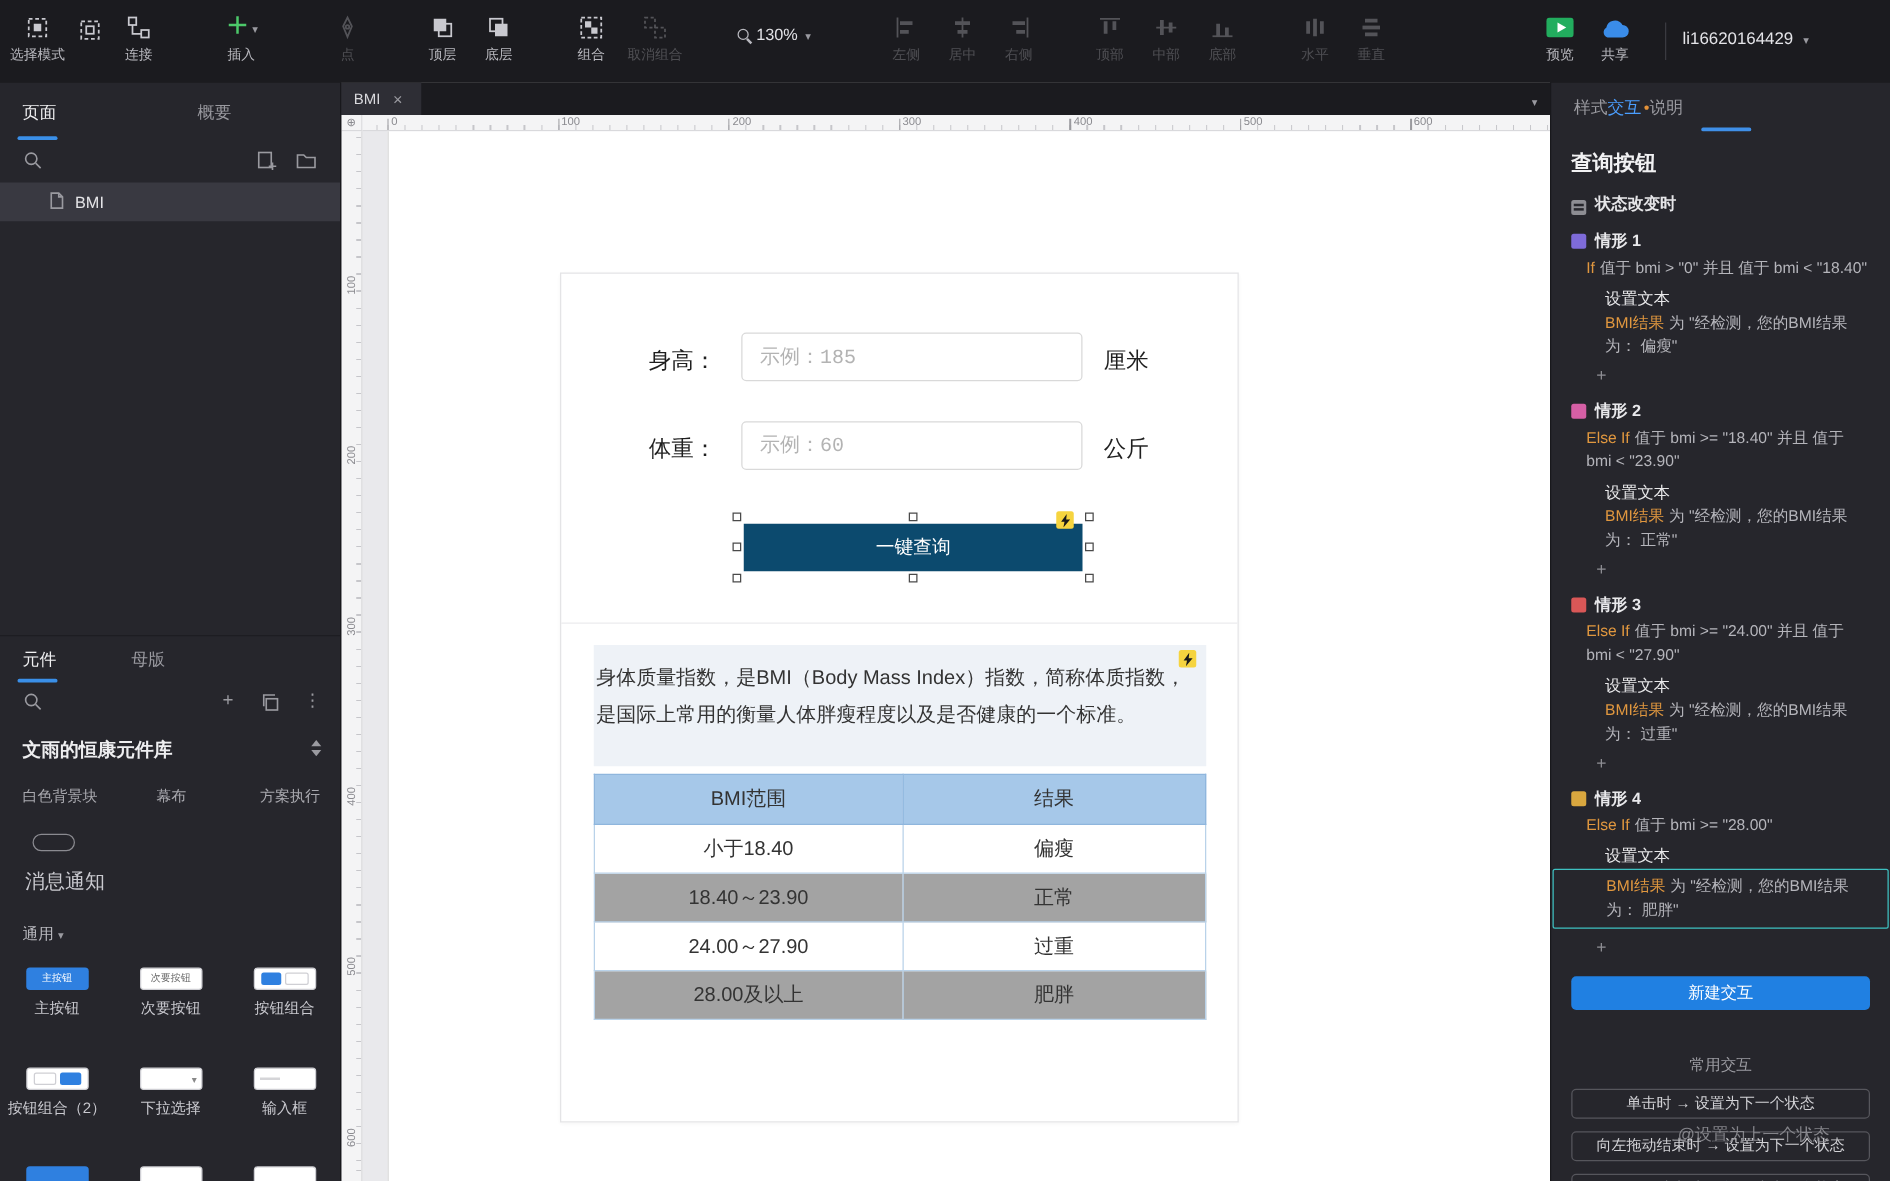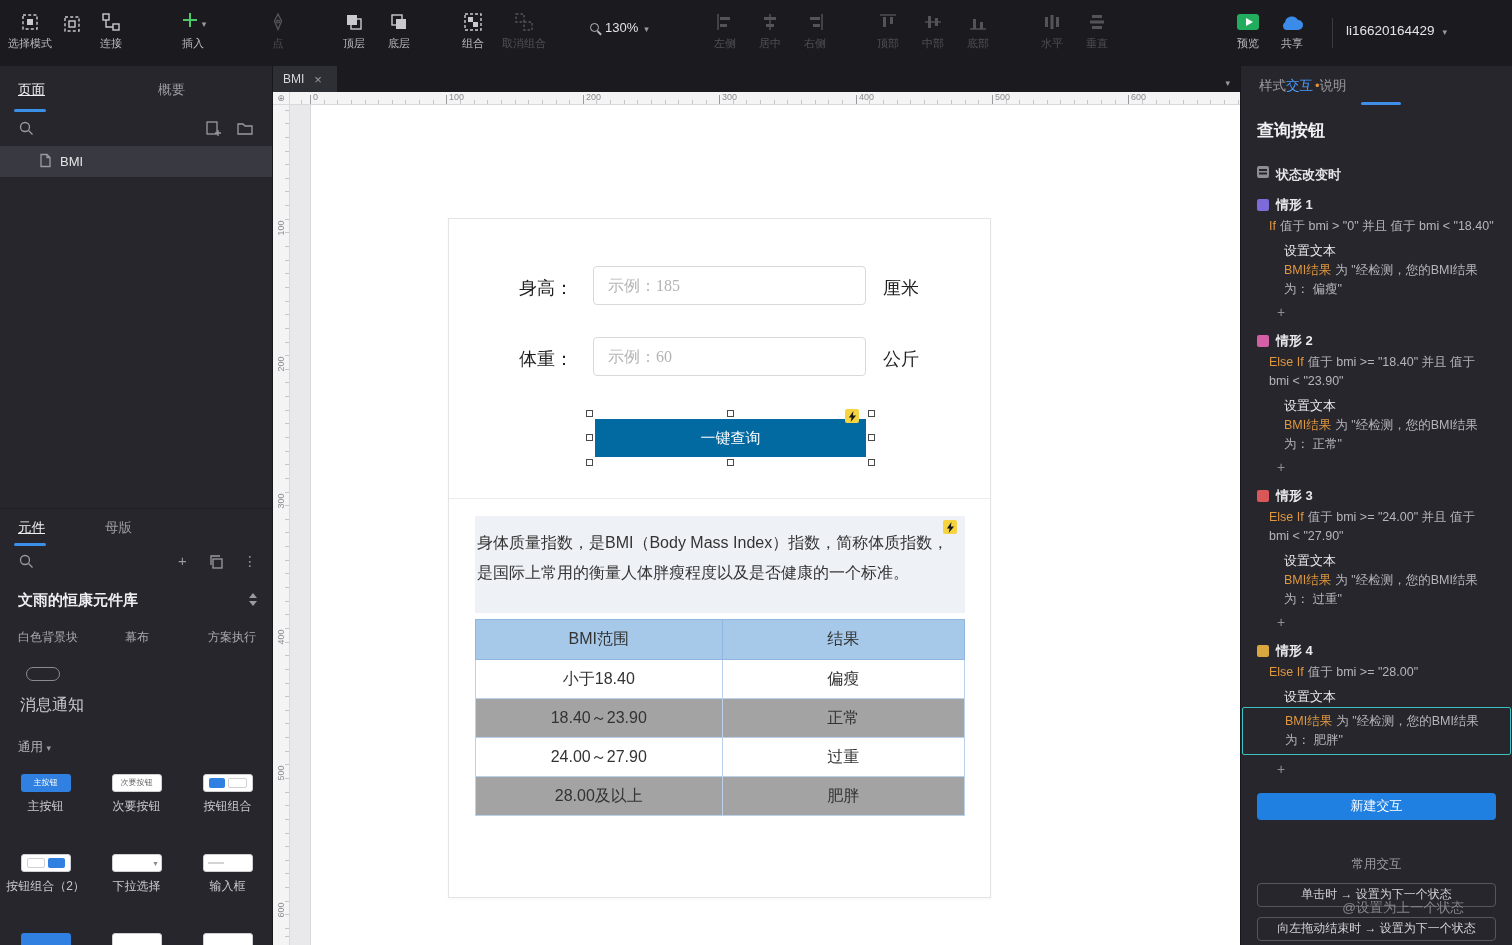--- a/index.html
+++ b/index.html
@@ -18,21 +18,21 @@
   .mag { width:9px; height:9px; border:1.5px solid #b9b9bf; border-radius:50%; position:relative; display:inline-block; }
   .mag::after { content:""; position:absolute; width:5px; height:1.5px; background:#b9b9bf; transform:rotate(45deg); right:-4px; bottom:-2px; }
   .chev::before { content:"▾"; font-size:9px; color:#9a9aa0; }
   .vsep { position:absolute; left:1332px; top:18px; width:1px; height:30px; background:#3a3a40; }
   .userbox { position:absolute; left:1346px; top:23px; display:flex; align-items:center; gap:8px; color:#e4e4e8; font-size:13.5px; cursor:pointer; }
 
   
   .sidebar { position:absolute; top:66px; left:0; width:273px; bottom:0; background:#26262c; border-right:1px solid #18181c; z-index:30; }
   .tabs2 { position:relative; height:46px; }
   .tabs2 .t { position:absolute; top:15px; font-size:13.5px; color:#9a9aa0; cursor:pointer; }
-  .tabs2 .t.on { color:#f0f0f2;text-decoration:underline; }
+  .tabs2 .t.on { color:#f0f0f2; }
   .underline { position:absolute; height:3px; width:32px; background:#3a8fe8; border-radius:2px; bottom:0; }
   .toolsrow { position:relative; height:34px; }
   svg.sb { stroke:#9a9aa0; fill:none; stroke-width:1.3; }
   .pg-item { height:31px; background:#393941; display:flex; align-items:center; padding-left:38px; gap:8px; color:#e5e5e8; font-size:13px; cursor:pointer; }
   .widgets { position:absolute; top:442px; left:0; right:0; bottom:0; border-top:1px solid #1d1d22; overflow:hidden; }
   .lib-title { position:absolute; top:82px; left:18px; right:14px; display:flex; justify-content:space-between; align-items:center; color:#eeeef0; font-size:15px; font-weight:bold; }
   .lib-items { position:absolute; top:120px; left:0; right:0; height:16px; font-size:12px; color:#a8a8ae; }
   .lib-items span { position:absolute; top:0; cursor:pointer; }
   .notif-thumb { position:absolute; left:26px; top:158px; width:34px; height:14px; border:1px solid #8a8a90; border-radius:7px; }
   .notif-label { position:absolute; left:20px; top:186px; font-size:16px; color:#c9c9cf; }
@@ -66,24 +66,24 @@
   .ruler-h span { position:absolute; top:0; font-size:9px; color:#8b8b90; }
   .ruler-v { position:absolute; top:39px; left:0; width:17px; bottom:0; background:#f4f4f5; border-right:1px solid #d9d9dc; overflow:hidden; }
   .ruler-v::before { content:""; position:absolute; top:0; bottom:0; right:0; width:4px;
      background-image:repeating-linear-gradient(to bottom,#c6c6ca 0 1px,transparent 1px 13.64px); background-position:0 -9px; }
   .ruler-v span { position:absolute; left:-7px; width:30px; text-align:center; font-size:9px; color:#8b8b90; transform:rotate(-90deg); }
   .viewport { position:absolute; top:39px; left:17px; right:0; bottom:0; overflow:hidden; }
   .page { position:absolute; left:20px; top:-9px; right:0; height:1100px; background:#fff; border-left:1px solid #d8d8d8; }
 
   .card { position:absolute; left:137px; top:122px; width:543px; height:680px; background:#fff; border:1px solid #e4e4e6; box-shadow:0 1px 3px rgba(0,0,0,.04); }
   .flabel { position:absolute; font-size:18px; color:#1f1f1f; }
-  .finput { position:absolute; width:273px; height:39px; border:1px solid #d9d9d9; border-radius:4px; padding-left:14px; font-size:16px; color:#333; background:#fff; outline:none; font-family:Liberation Serif, serif; }
+  .finput { position:absolute; width:273px; height:39px; border:1px solid #d9d9d9; border-radius:4px; padding-left:14px; font-size:16px; color:#333; background:#fff; outline:none; font-family:Liberation Mono, monospace; }
   .finput::placeholder { color:#b3b3b3; }
   .funit { position:absolute; font-size:18px; color:#1f1f1f; }
-  .qbtn { position:absolute; left:146px; top:200px; width:271px; height:38px; background:#0369a1; color:#fff; font-size:15px; text-align:center; line-height:38px; cursor:pointer; }
+  .qbtn { position:absolute; left:146px; top:200px; width:271px; height:38px; background:#0c4a6e; color:#fff; font-size:15px; text-align:center; line-height:38px; cursor:pointer; }
   .sel { position:absolute; left:141px; top:195px; width:281px; height:48px; pointer-events:none; }
   .handle { position:absolute; width:7px; height:7px; background:#fff; border:1px solid #4a4a4a; pointer-events:auto; }
   .h1{left:-4px;top:-4px}.h2{left:calc(50% - 4px);top:-4px}.h3{right:-4px;top:-4px}
   .h4{left:-4px;top:calc(50% - 4px)}.h5{right:-4px;top:calc(50% - 4px)}
   .h6{left:-4px;bottom:-4px}.h7{left:calc(50% - 4px);bottom:-4px}.h8{right:-4px;bottom:-4px}
   .bolt { position:absolute; width:14px; height:14px; background:#f6d43f; border-radius:2px; display:flex; align-items:center; justify-content:center; }
   .divline { position:absolute; left:0; top:279px; width:100%; height:1px; background:#ececee; }
   .desc { position:absolute; left:26px; top:297px; width:490px; height:97px; background:#eef2f7; padding:12px 10px 0 2px; font-size:16px; line-height:30px; color:#333; }
   .bmi-table { position:absolute; left:26px; top:400px; width:490px; border-collapse:collapse; font-size:16px; color:#333;padding-left:35px; }
   .bmi-table th { background:#a6c8e9; border:1px solid #8fb6dd; height:40px; font-weight:normal; }
@@ -93,21 +93,21 @@
 
   
   .inspector { position:absolute; top:66px; right:0; width:272px; bottom:0; background:#26262c; border-left:1px solid #18181c; z-index:30; }
   .itabs { position:relative; height:39px; display:flex; justify-content:flex-start; padding:0 18px; align-items:center; }
   .itabs .t { font-size:13.5px; color:#9a9aa0; cursor:pointer; position:relative; }
   .itabs .t.on { color:#4a9eff; }
   .dot::before { content:"•"; color:#e39138; font-size:13px; margin-left:2px; }
   .itabs .iunderline { position:absolute; left:120px; width:40px; bottom:0; height:3px; background:#3f8fe8; border-radius:2px; }
   .icontent { position:absolute; top:39px; left:0; right:0; bottom:0; padding:0 16px; overflow:hidden; }
   .ititle { margin-top:14px; font-size:17px; color:#f1f1f3; font-weight:bold; }
-  .ievent { display:flex; align-items:flex-start; gap:7px; margin-top:24px; }
+  .ievent { display:flex; align-items:flex-end; gap:7px; margin-top:12px; }
   .ievent .eicon { width:12px; height:12px; background:#8d8d93; border-radius:2px; position:relative; }
   .ievent .eicon::after { content:""; position:absolute; left:2px; top:3px; width:8px; height:1.5px; background:#26262c; box-shadow:0 3.5px 0 #26262c; }
   .ievent span { font-size:13px; color:#e6e6e9; font-weight:600; }
   .case-head { display:flex; align-items:center; gap:7px; margin-top:12px; }
   .case-icon { width:12px; height:12px; border-radius:2px; }
   .ci1{background:#7e6bd9}.ci2{background:#d55fa5}.ci3{background:#d95757}.ci4{background:#d9a73f}
   .case-name { font-size:13px; color:#e9e9ec; font-weight:600; }
   .cond { margin:3px 0 0 12px; font-size:12.5px; line-height:1.5; color:#b5b5bb; }
   .kw { color:#e0973f; margin-right:4px; }
   .aname { margin:6px 0 1px 27px; font-size:13px; color:#e8e8ea; }

